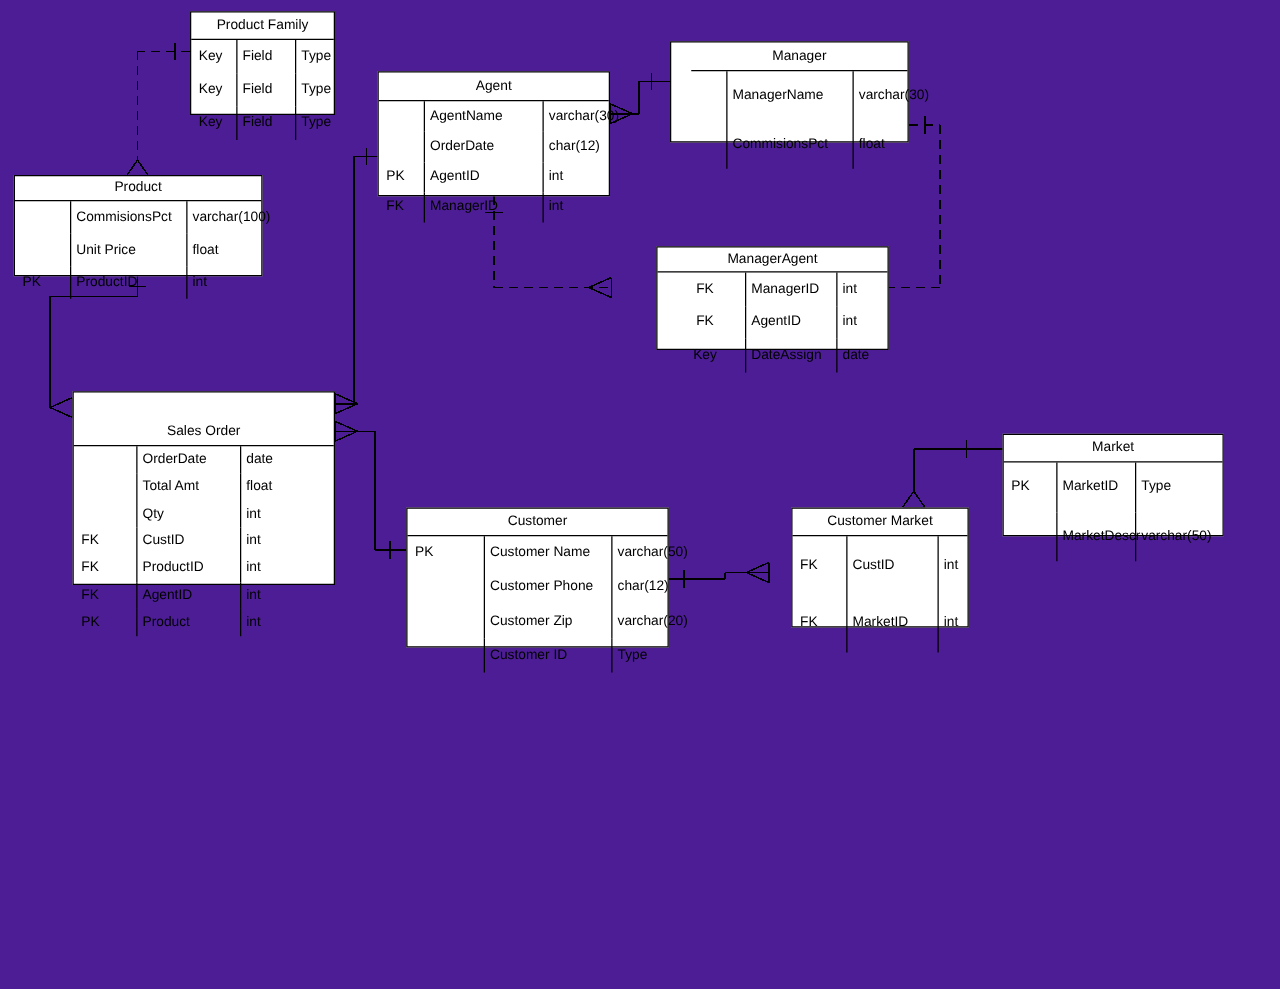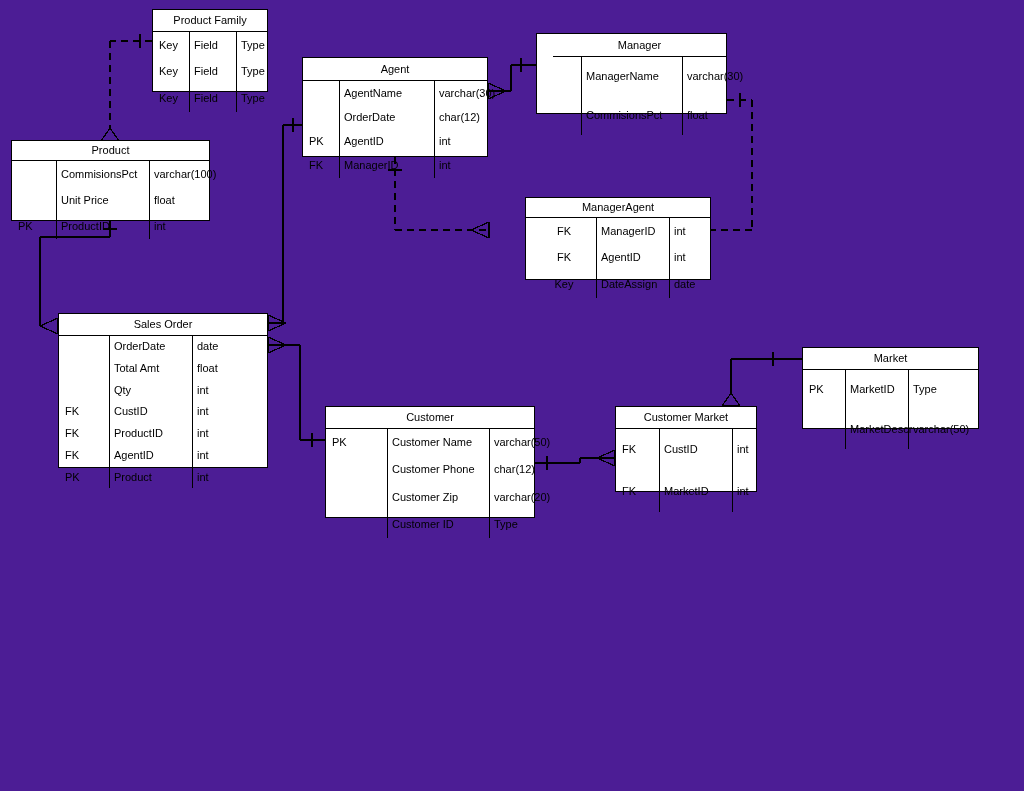--- a/index.html
+++ b/index.html
@@ -74,24 +74,24 @@
   #ent-product-family .entity-title { height: 22px; }
   #ent-product { left: 11px; top: 140px; width: 199px; height: 81px; }
   #ent-product .entity-title { height: 20px; }
   #ent-agent { left: 302px; top: 57px; width: 186px; height: 100px; }
   #ent-agent .entity-title { height: 23px; }
   #ent-manager { left: 536px; top: 33px; width: 191px; height: 81px; padding-left: 16px; }
   #ent-manager .entity-title { height: 23px; }
   #ent-manager-agent { left: 489px; top: 197px; width: 186px; height: 83px; margin-left: 36px; }
   #ent-manager-agent .entity-title { height: 20px; }
   #ent-sales-order { left: 58px; top: 313px; width: 210px; height: 155px; }
-  #ent-sales-order .entity-title { height: 22px; }
+  #ent-sales-order .entity-title { height: 22px; margin-top: 21px; }
   #ent-customer { left: 325px; top: 406px; width: 210px; height: 112px; }
   #ent-customer .entity-title { height: 22px; }
-  #ent-customer-market { left: 615px; top: 406px; width: 142px; height: 86px; }
+  #ent-customer-market { left: 633px; top: 406px; width: 142px; height: 96px; }
   #ent-customer-market .entity-title { height: 22px; }
   #ent-market { left: 802px; top: 347px; width: 177px; height: 82px; }
   #ent-market .entity-title { height: 22px; }
 </style>
 </head>
 <body>
 
 <div id="canvas">
 
   <svg id="wires" viewBox="0 0 1024 791" xmlns="http://www.w3.org/2000/svg">

